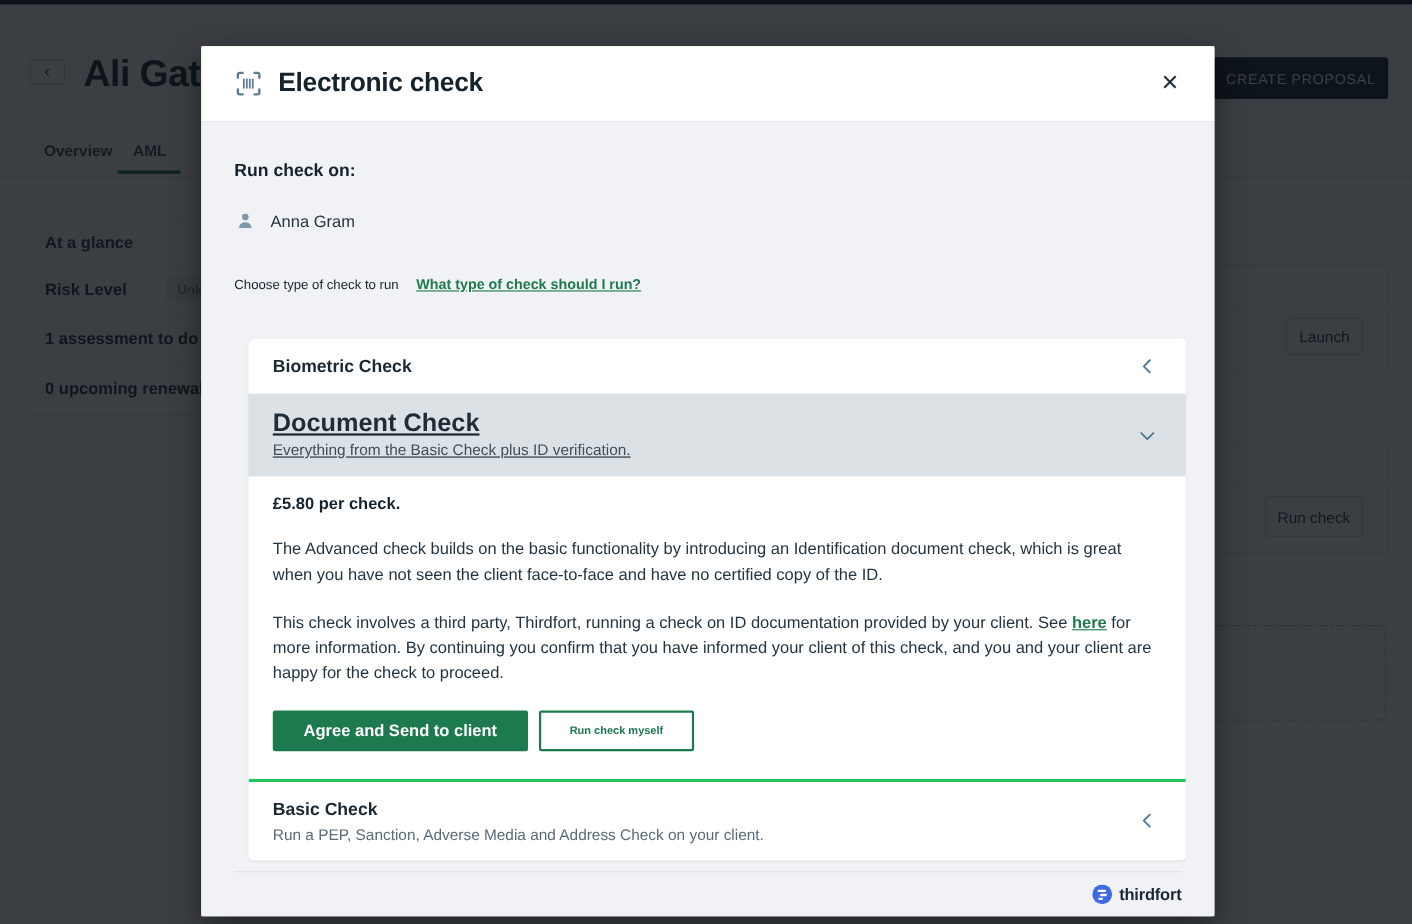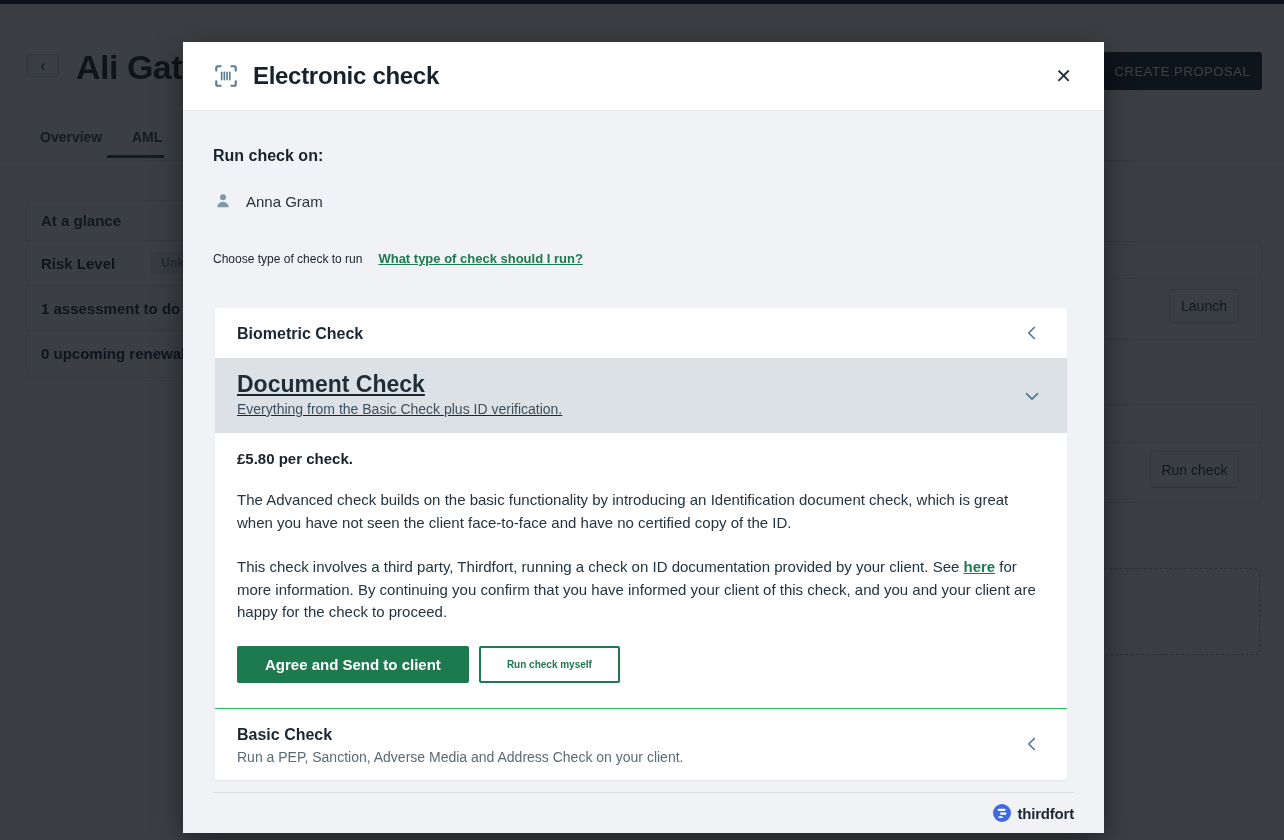--- a/index.html
+++ b/index.html
@@ -19,21 +19,21 @@
   }
   .page-title { position:absolute; left:76px; top:48px; font-size:34px; font-weight:800; color:#1f2a33; letter-spacing:-0.5px; }
   .create-proposal {
     position:absolute; left:1103px; top:52px; width:159px; height:38px;
     background:#1e2b38; color:#ffffff; border:none; border-radius:3px;
     font-size:13px; font-weight:400; letter-spacing:0.6px;
     display:flex; align-items:center; justify-content:center;
   }
   .tab { position:absolute; top:129px; font-size:14px; font-weight:700; color:#3a4a55; }
   .tab-overview { left:40px; }
-  .tab-aml { left:132px; }
+  .tab-aml { left:121px; }
   .tab-underline { position:absolute; left:107px; top:155px; width:57px; height:3px; background:#17683f; }
   .tabs-divider { position:absolute; left:0; top:160px; width:1284px; height:1px; background:#e3e6e9; }
 
   .glance-card {
     position:absolute; left:26px; top:200px; width:440px; height:178px;
     background:#fff; border:1px solid #e3e6e9; border-radius:4px;
   }
   .glance-header { height:40px; border-bottom:1px solid #e9ecef; display:flex; align-items:center; padding-left:14px;
     font-size:15px; font-weight:600; color:#2a3a45; }
   .glance-row { height:45px; border-bottom:1px solid #e9ecef; display:flex; align-items:center; padding-left:14px;
@@ -71,24 +71,24 @@
     flex:1; background:#f0f2f5; border-top:1px solid #e4e7ea;
     padding:36px 30px 0 30px; display:flex; flex-direction:column; overflow:hidden;
   }
   .run-on-label { font-size:16px; font-weight:800; color:#16222c; }
   .client-row { margin-top:26px; display:flex; align-items:center; }
   .client-name { margin-left:13px; font-size:15px; color:#25343f; }
   .choose-row { margin-top:40px; display:flex; align-items:baseline; }
   .choose-heading { font-size:12px; font-weight:400; color:#16222c; }
   .choose-link { margin-left:16px; font-size:13px; font-weight:600; color:#1d7a4f; }
 
-  .accordion { margin:42px 5px 0 2px; width:852px; border-radius:4px; box-shadow:0 1px 2px rgba(0,0,0,0.06); }
+  .accordion { margin:42px 5px 0 13px; width:852px; border-radius:4px; box-shadow:0 1px 2px rgba(0,0,0,0.06); }
   .acc-item { position:relative; background:#fff; padding:17px 60px 15px 22px; }
   .acc-item.first { border-radius:4px 4px 0 0; }
-  .acc-item.last { border-radius:0 0 4px 4px; border-top:1px solid #22c55e; }
+  .acc-item.last { border-radius:0 0 4px 4px; border-top:3px solid #22c55e; }
   .acc-title { font-size:16px; font-weight:800; color:#1b2733; }
   .acc-desc { margin-top:5px; font-size:14px; color:#5a6b76; }
   .acc-selected { position:relative; background:#dce1e6; padding:13px 44px 16px 22px;text-decoration:underline; }
   .acc-selected .sel-title { font-size:23px; font-weight:600; color:#1f2d38; }
   .acc-selected .sel-desc { margin-top:3px; font-size:14px; color:#3f4f5a; }
   .acc-chevron { position:absolute; right:24px; top:50%; transform:translateY(-50%); width:22px; height:22px; }
 
   .acc-expanded { background:#fff; padding:17px 22px 11px 22px; }
   .price-line { font-size:15px; font-weight:700; color:#16222c; }
   .body-par { margin-top:22px; font-size:15px; line-height:1.5; color:#243440; max-width:810px; }

